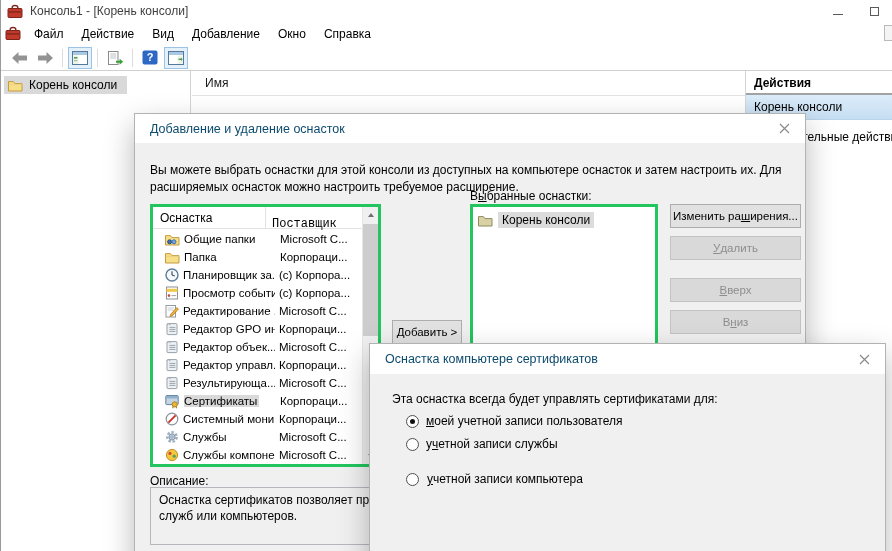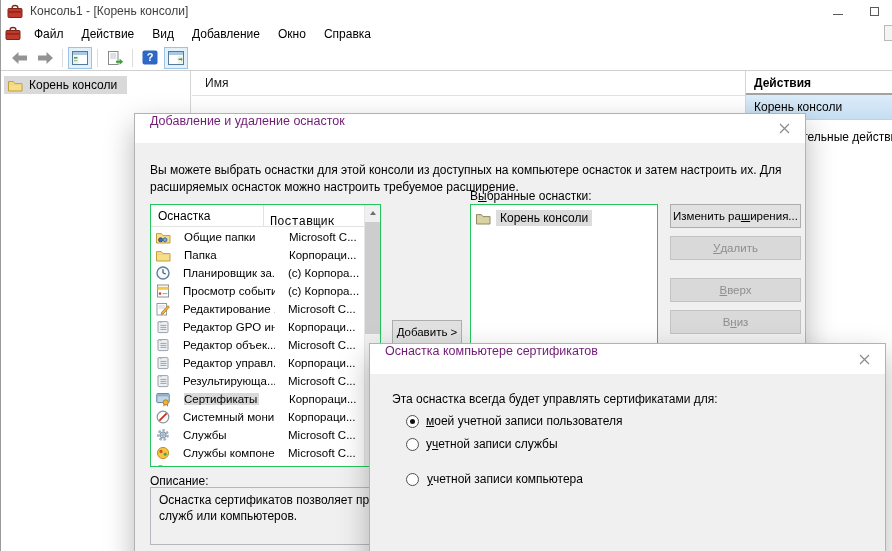--- a/index.html
+++ b/index.html
@@ -35,39 +35,39 @@
   .list-panel{position:absolute;left:191px;top:0;bottom:0;width:553px;background:#fff;}
   .lp-header{height:25px;line-height:25px;padding-left:13px;border-bottom:1px solid #e3e3e3;color:#1a1a1a;}
   .actions-panel{position:absolute;right:0;top:0;bottom:0;width:147px;background:#fff;border-left:1px solid #d4d4d4;}
   .ap-header{height:24px;line-height:24px;padding-left:8px;font-weight:700;border-bottom:2px solid #a3a3a3;}
   .ap-row{height:25px;line-height:25px;padding-left:8px;white-space:nowrap;overflow:hidden;}
   .ap-row.selected{background:linear-gradient(#dcecfa,#c6def2);border-bottom:1px solid #b9d3ea;}
   .ap-row.plain{margin-top:5px;}
 
   
   .dialog{position:absolute;background:#f0f0f0;border:1px solid #b2b2b2;box-shadow:0 12px 28px rgba(0,0,0,.28);}
-  .dlg-title{position:absolute;left:0;top:0;right:0;background:#fff;display:flex;align-items:flex-start;
-    padding:0 10px 0 15px;color:#701a75;font-size:12.5px;}
+  .dlg-title{position:absolute;left:0;top:0;right:0;background:#fff;display:flex;align-items:center;
+    padding:0 10px 0 15px;color:#0c4a6e;font-size:12.5px;}
   .dlg1 .dlg-title{height:29px;} .dlg2 .dlg-title{height:30px;}
   .dlg-close{margin-left:auto;width:22px;height:100%;display:flex;align-items:center;justify-content:center;color:#8a8a8a;}
   .dlg1{left:133px;top:113px;width:672px;height:460px;z-index:10;}
   .dlg2{left:368px;top:343px;width:517px;height:235px;z-index:20;}
 
   .instruction{position:absolute;left:15px;top:48px;width:646px;line-height:16.5px;}
   .flabel{position:absolute;white-space:nowrap;}
   .mn{text-decoration:underline;}
 
-  .listbox{position:absolute;background:#fff;border:1px solid #22c55e;}
+  .listbox{position:absolute;background:#fff;border:3px solid #22c55e;}
   .lb-available{left:15px;top:90px;width:231px;height:263px;}
   .lb-selected{left:335px;top:90px;width:188px;height:263px;}
   .lv-header{display:flex;height:22px;border-bottom:1px solid #e2e2e2;margin-right:16px;}
   .lv-h1{width:113px;padding:4px 0 0 7px;border-right:1px solid #e2e2e2;}
   .lv-h2{flex:1;padding:10px 0 0 6px;font-family:Liberation Mono, monospace;}
   .lv-rows{position:absolute;left:0;top:23px;right:16px;bottom:0;overflow:hidden;}
-  .row{height:18px;display:flex;align-items:center;padding-left:5px;gap:13px;font-size:11.5px;white-space:nowrap;}
+  .row{height:18px;display:flex;align-items:center;padding-left:12px;gap:4px;font-size:11.5px;white-space:nowrap;}
   .row.partial{height:7px;overflow:hidden;align-items:flex-start;}
   .name-cell{width:92px;overflow:hidden;}
   .name-cell .hl{background:#d9d9d9;padding:0 2px;margin-left:-2px;}
   .vendor{overflow:hidden;}
   .sel-row{display:inline-flex;align-items:center;gap:5px;margin:5px 0 0 5px;}
   .sel-row .hl{background:#dcdcdc;padding:1px 4px;}
 
   .scrollbar{position:absolute;top:0;right:0;bottom:0;width:16px;background:#f0f0f0;border-left:1px solid #e6e6e6;}
   .sb-btn{height:15px;display:flex;align-items:center;justify-content:center;}
   .sb-down{position:absolute;bottom:0;left:0;right:0;}

